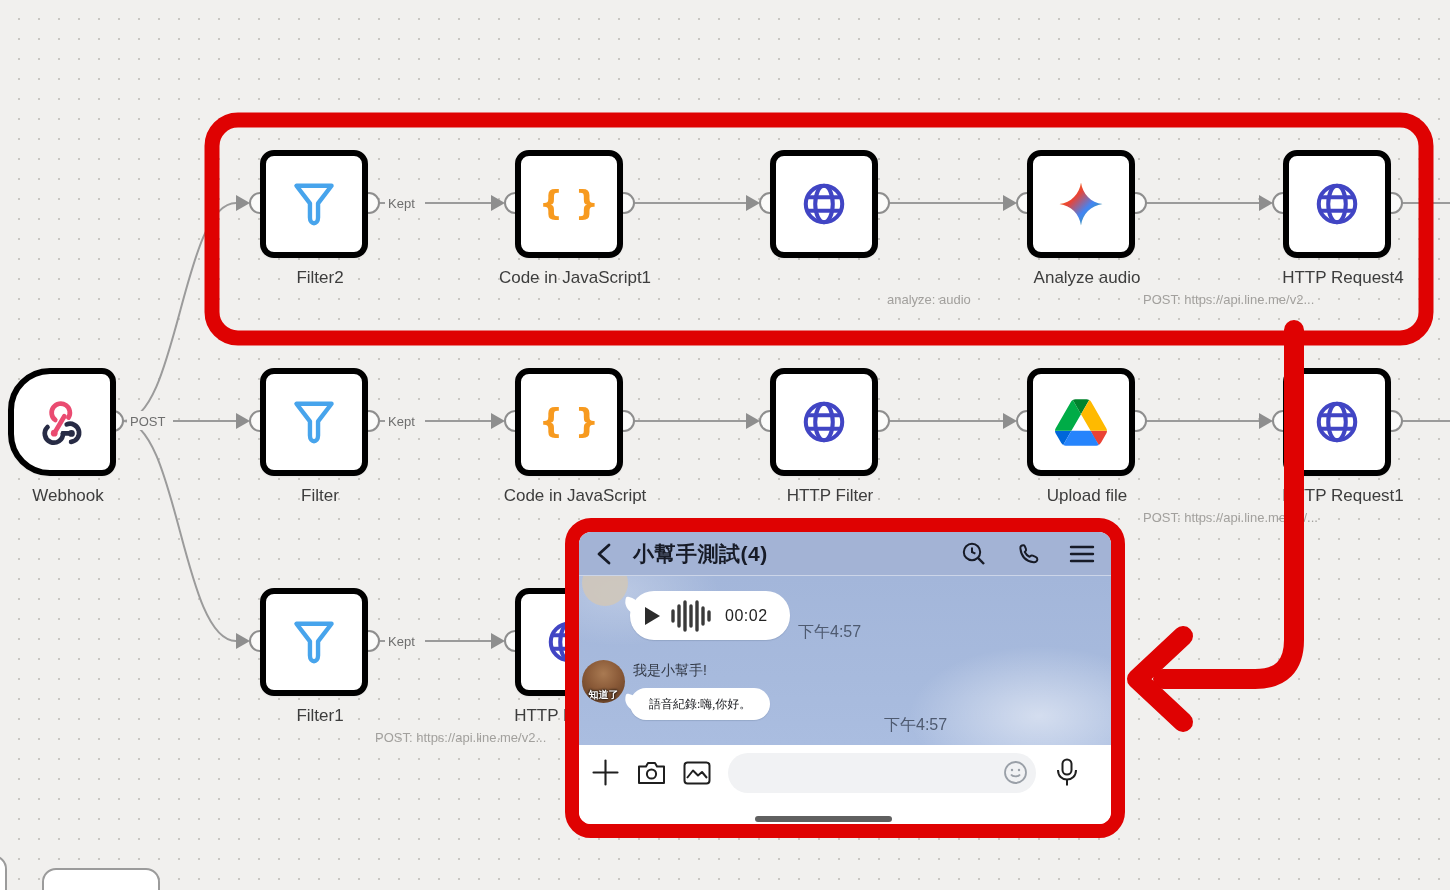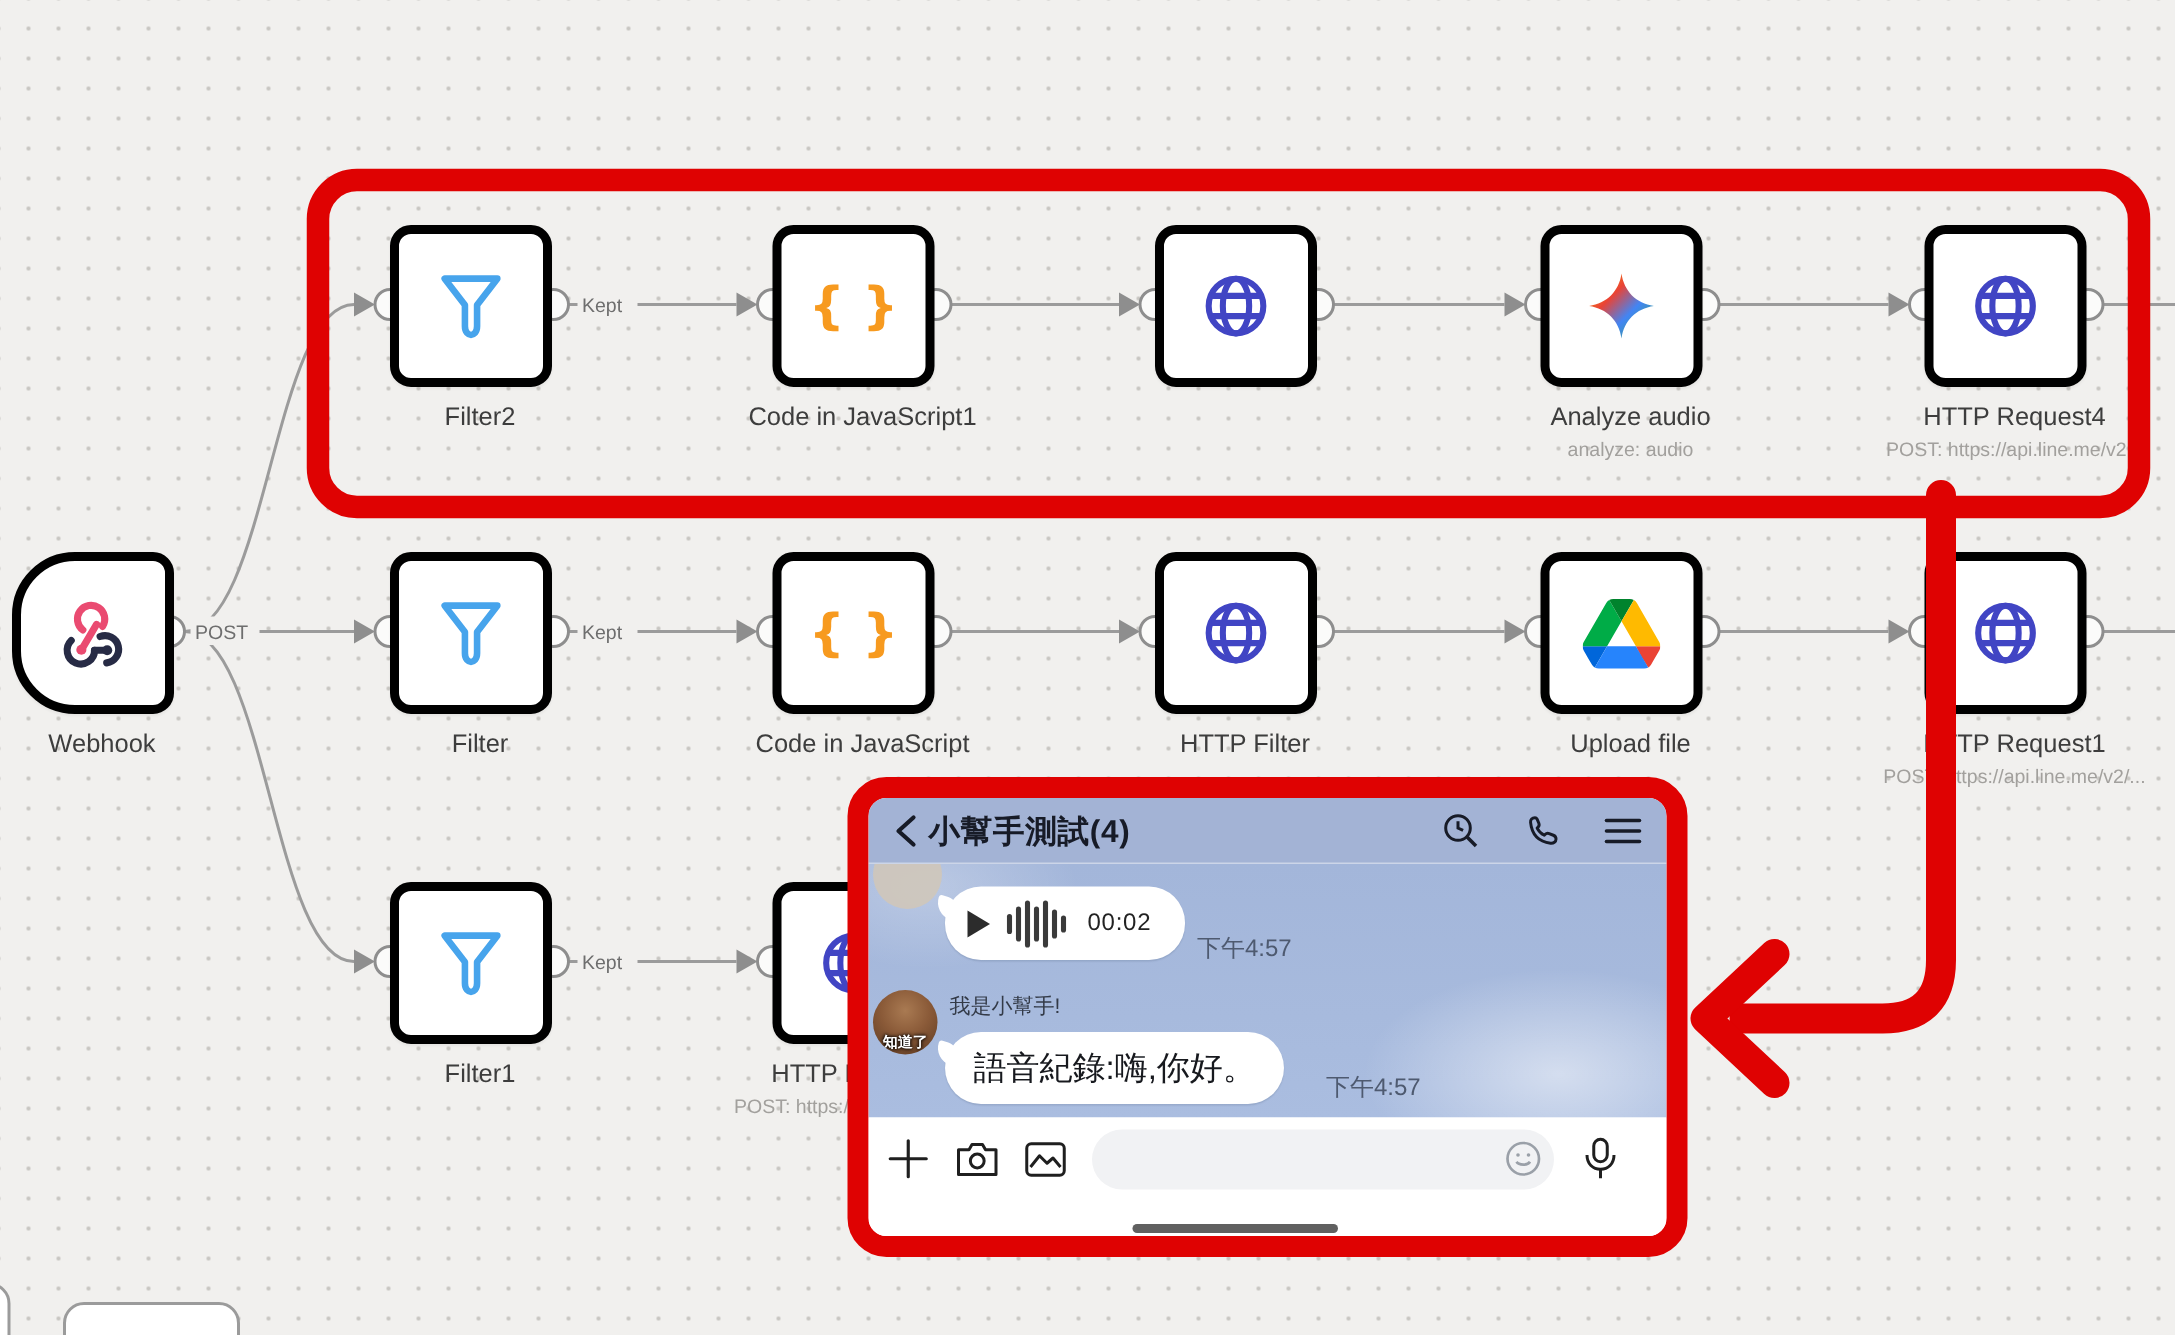--- a/index.html
+++ b/index.html
@@ -19,39 +19,39 @@
     display:flex;align-items:center;justify-content:center;
     box-shadow:0 1px 2px rgba(0,0,0,.05);z-index:10;
   }
   .node.trigger{border-radius:42px 14px 14px 42px;}
   .nicon{width:54px;height:54px;}
   .nlabel{
     position:absolute;top:112px;left:-96px;width:300px;text-align:center;
     font-size:17px;color:#3d3d3d;white-space:nowrap;
   }
   .nsub{
-    position:absolute;top:136px;left:-146px;width:400px;text-align:center;
+    position:absolute;top:136px;left:-146px;width:400px;
     font-size:13px;color:#a2a09d;white-space:nowrap;
   }
   .partial-node{position:absolute;background:#fff;border:2px solid #9b9b9b;border-radius:14px;box-sizing:border-box;z-index:5;}
   
   .annotation{z-index:50;pointer-events:none;}
   
   .chat{
     position:absolute;left:565px;top:518px;width:560px;height:320px;
     box-sizing:border-box;border:14px solid #df0202;border-radius:26px;
     background:#fff;z-index:60;overflow:hidden;
   }
   .chat-inner{position:relative;width:532px;height:292px;}
   .chat-header{
     position:absolute;left:0;top:0;width:532px;height:44px;background:#a3b3d5;
     border-bottom:1px solid rgba(255,255,255,.45);box-sizing:border-box;
     display:flex;align-items:center;z-index:3;
   }
-  .chat-title{font-size:21px;font-weight:bold;color:#171b27;letter-spacing:.5px;}
+  .chat-title{font-size:21px;font-weight:bold;color:#171b27;margin-left:14px;letter-spacing:.5px;}
   .hicon{width:30px;height:30px;display:flex;align-items:center;justify-content:center;}
   .back-btn{margin-left:12px;width:28px;height:28px;display:flex;align-items:center;justify-content:center;}
   .chat-messages{
     position:absolute;left:0;top:44px;width:532px;height:169px;overflow:hidden;
     background:linear-gradient(180deg,#a3b6da 0%,#a7badd 60%,#aabde0 100%);z-index:1;
   }
   .cloud{position:absolute;background:radial-gradient(closest-side,rgba(255,255,255,.5),rgba(255,255,255,0));border-radius:50%;}
   .ghost-avatar{position:absolute;left:3px;top:-16px;width:46px;height:46px;border-radius:50%;background:#cfc6ba;opacity:.9;}
   .bubble{
     position:absolute;background:#fff;border-radius:24px;box-sizing:border-box;
@@ -63,21 +63,21 @@
   }
   .voice-bubble{left:51px;top:15px;width:160px;height:49px;display:flex;align-items:center;padding:0 14px;gap:9px;}
   .voice-time{font-size:16px;color:#222;letter-spacing:.5px;}
   .msg-time{position:absolute;font-size:16px;color:#4e5a70;white-space:nowrap;}
   .avatar{
     position:absolute;left:3px;top:84px;width:43px;height:43px;border-radius:50%;overflow:hidden;
     background:radial-gradient(circle at 50% 32%,#a97a52 0%,#8a5a38 45%,#5d3a22 100%);
   }
   .avatar-caption{position:absolute;left:0;bottom:1px;width:100%;text-align:center;font-size:10px;font-weight:bold;color:#fff;text-shadow:0 0 2px #000,0 0 3px #000;}
   .sender-name{position:absolute;left:54px;top:86px;font-size:14px;color:#333a47;}
-  .text-bubble{left:51px;top:112px;height:48px;display:flex;align-items:center;padding:0 19px;font-size:22px;color:#17191e;white-space:nowrap;}
+  .text-bubble{left:51px;top:112px;height:32px;display:flex;align-items:center;padding:0 19px;font-size:12px;color:#17191e;white-space:nowrap;font-family:Liberation Serif, serif;}
   .chat-inputbar{
     position:absolute;left:0;top:213px;width:532px;height:55px;background:#fff;
     display:flex;align-items:center;z-index:2;
   }
   .iicon{width:34px;height:34px;display:flex;align-items:center;justify-content:center;}
   .chat-input{
     position:relative;margin-left:14px;width:308px;height:40px;border-radius:20px;background:#f1f2f4;
     display:flex;align-items:center;justify-content:flex-end;padding-right:8px;box-sizing:border-box;
   }
   .chat-bottom{position:absolute;left:0;top:268px;width:532px;height:24px;background:#fff;}

